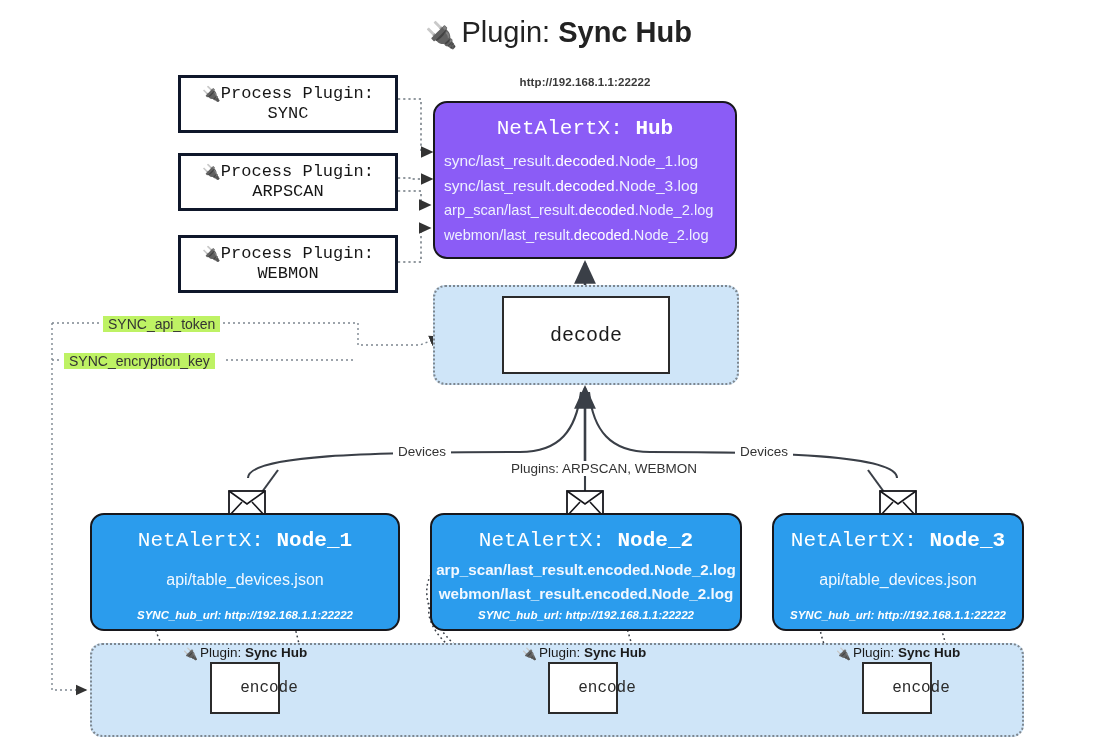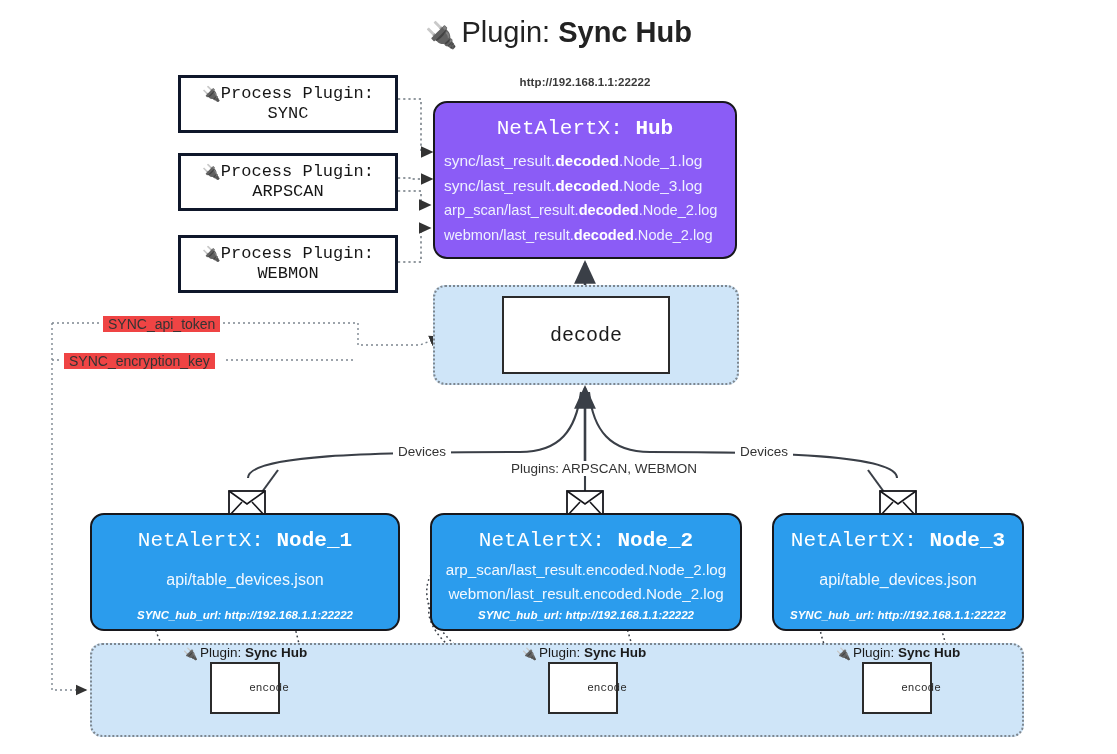--- a/index.html
+++ b/index.html
@@ -28,32 +28,32 @@
   
   #huburl{left:443px;top:76px;width:284px;text-align:center;font-size:11.5px;
           font-weight:700;color:#3a3a3a;letter-spacing:.1px;}
   #hub{left:433px;top:101px;width:304px;height:158px;background:#8b5cf6;
        border:2px solid #17171c;border-radius:14px;padding-top:8px;}
   #hub .hub-title{text-align:center;font-family:"Liberation Mono",monospace;
        font-size:21px;color:#ffffff;margin:6px 0 8px 0;}
   #hub .hub-title b{font-weight:700;}
   #hub .loglines{padding-left:9px;}
   #hub .logline{font-size:15.5px;color:#eef0ff;line-height:25px;white-space:nowrap;}
-  #hub .logline b{font-weight:700;color:#ffffff;}
+  #hub .logline b{font-weight:400;color:#ffffff;}
   #hub .ll-sm{font-size:14.6px;}
 
   
   #decode-wrap{left:433px;top:285px;width:306px;height:100px;background:#cfe5f8;
        border:2px dotted #7d8790;border-radius:12px;}
   #decode{left:502px;top:296px;width:168px;height:78px;background:#ffffff;
        border:2px solid #2b2b2b;display:flex;align-items:center;justify-content:center;
        font-family:"Liberation Mono",monospace;font-size:20px;color:#1b1b1b;}
 
   
-  .keylabel{font-size:14px;color:#333;background:#ef4444;padding:0 5px;white-space:nowrap;}
+  .keylabel{font-size:14px;color:#333;background:#bef264;padding:0 5px;white-space:nowrap;}
   #k-token{left:103px;top:316px;}
   #k-enc{left:64px;top:353px;}
 
   
   .edgelabel{font-size:13.5px;color:#333;background:#fff;padding:0 5px;white-space:nowrap;}
   #lbl-dev-left{left:393px;top:444px;}
   #lbl-dev-right{left:735px;top:444px;}
   #lbl-plugins{left:506px;top:461px;}
 
   
@@ -65,31 +65,31 @@
   .node .n-line{text-align:center;font-size:16px;color:#f2f8ff;line-height:24px;
         white-space:nowrap;}
   .node .n-line.small{font-size:15.2px;}
   .node .n-foot{text-align:center;font-size:11.5px;font-weight:700;color:#ffffff;
         position:absolute;left:0;right:0;bottom:8px;font-style:italic;}
   #node1{left:90px;top:513px;width:310px;}
   #node2{left:430px;top:513px;width:312px;}
   #node3{left:772px;top:513px;width:252px;}
   #node1 .n-lines{margin-top:16px;}
   #node3 .n-lines{margin-top:16px;}
-  #node2 .n-lines{margin-top:0;}
+  #node2 .n-lines{margin-top:0;font-weight:bold;}
 
   
   #band{left:90px;top:643px;width:934px;height:94px;background:#cfe5f8;
         border:2px dotted #7d8790;border-radius:12px;}
   .plugcap{font-size:13.5px;color:#1b1b1b;white-space:nowrap;}
   .plugcap .plug{font-family:"DejaVu Sans",sans-serif;font-size:12px;vertical-align:-1px;margin-right:2px;}
   .plugcap b{font-weight:700;}
   .encbox{width:70px;height:52px;background:#fff;border:2px solid #2b2b2b;
         display:flex;align-items:center;justify-content:center;
-        font-family:"Liberation Mono",monospace;font-size:11px;color:#2b2b2b;padding-left:48px;}
+        font-family:"Liberation Mono",monospace;font-size:16px;color:#2b2b2b;padding-left:48px;}
   #cap1{left:183px;top:645px;} #enc1{left:210px;top:662px;}
   #cap2{left:522px;top:645px;} #enc2{left:548px;top:662px;}
   #cap3{left:836px;top:645px;} #enc3{left:862px;top:662px;}
 
   
   .env{width:38px;height:27px;}
 </style>
 </head>
 <body>
 

